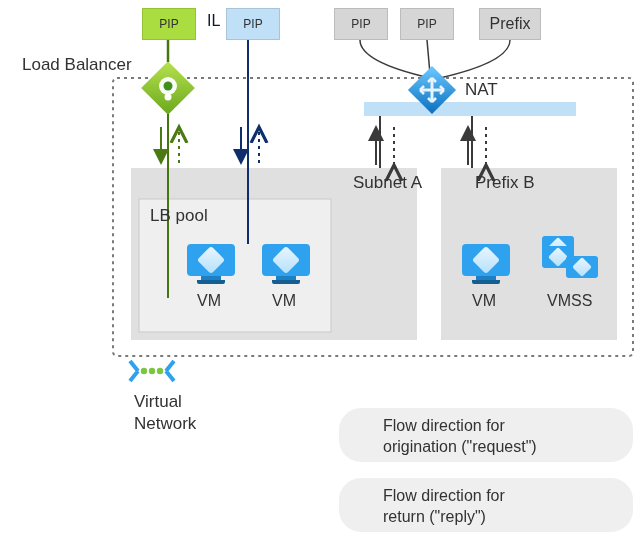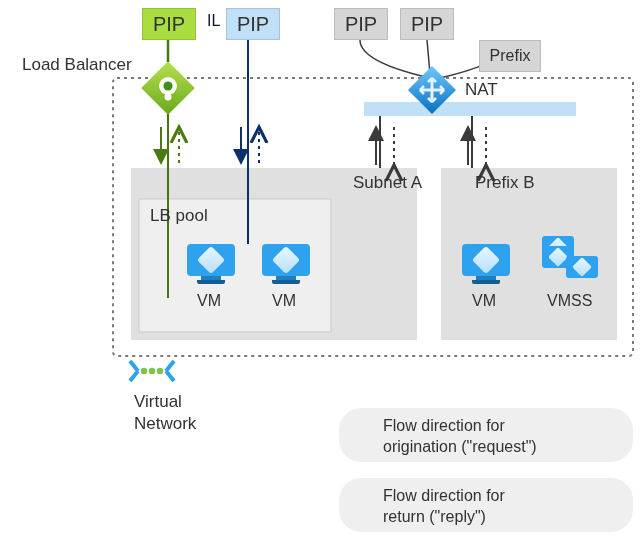--- a/index.html
+++ b/index.html
@@ -10,28 +10,27 @@
     background:#fff;
     position:relative;
   }
   svg{position:absolute;top:0;left:0}
   .lbl{position:absolute;white-space:nowrap}
   .lg{font-size:17px}
   .pipbox{
     position:absolute;width:52px;height:30px;
     text-align:center;line-height:30px;
     border:1px solid rgba(0,0,0,0.12);
-    font-size:20px;
+    font-size:12px;
   }
   .prefix{
     position:absolute;width:60px;height:30px;
     text-align:center;line-height:30px;
     border:1px solid rgba(0,0,0,0.12);
     font-size:16px;
-    margin-top:32px;
   }
   .legendbox{
     position:absolute;left:339px;width:294px;height:54px;
     background:#efefef;
     font-size:16px;line-height:21px;
     padding-top:6px;box-sizing:border-box;border-radius:22px;
   }
   .legendtxt{position:absolute;left:44px;top:7px}
   
   .vm{position:absolute;width:48px;height:40px}

